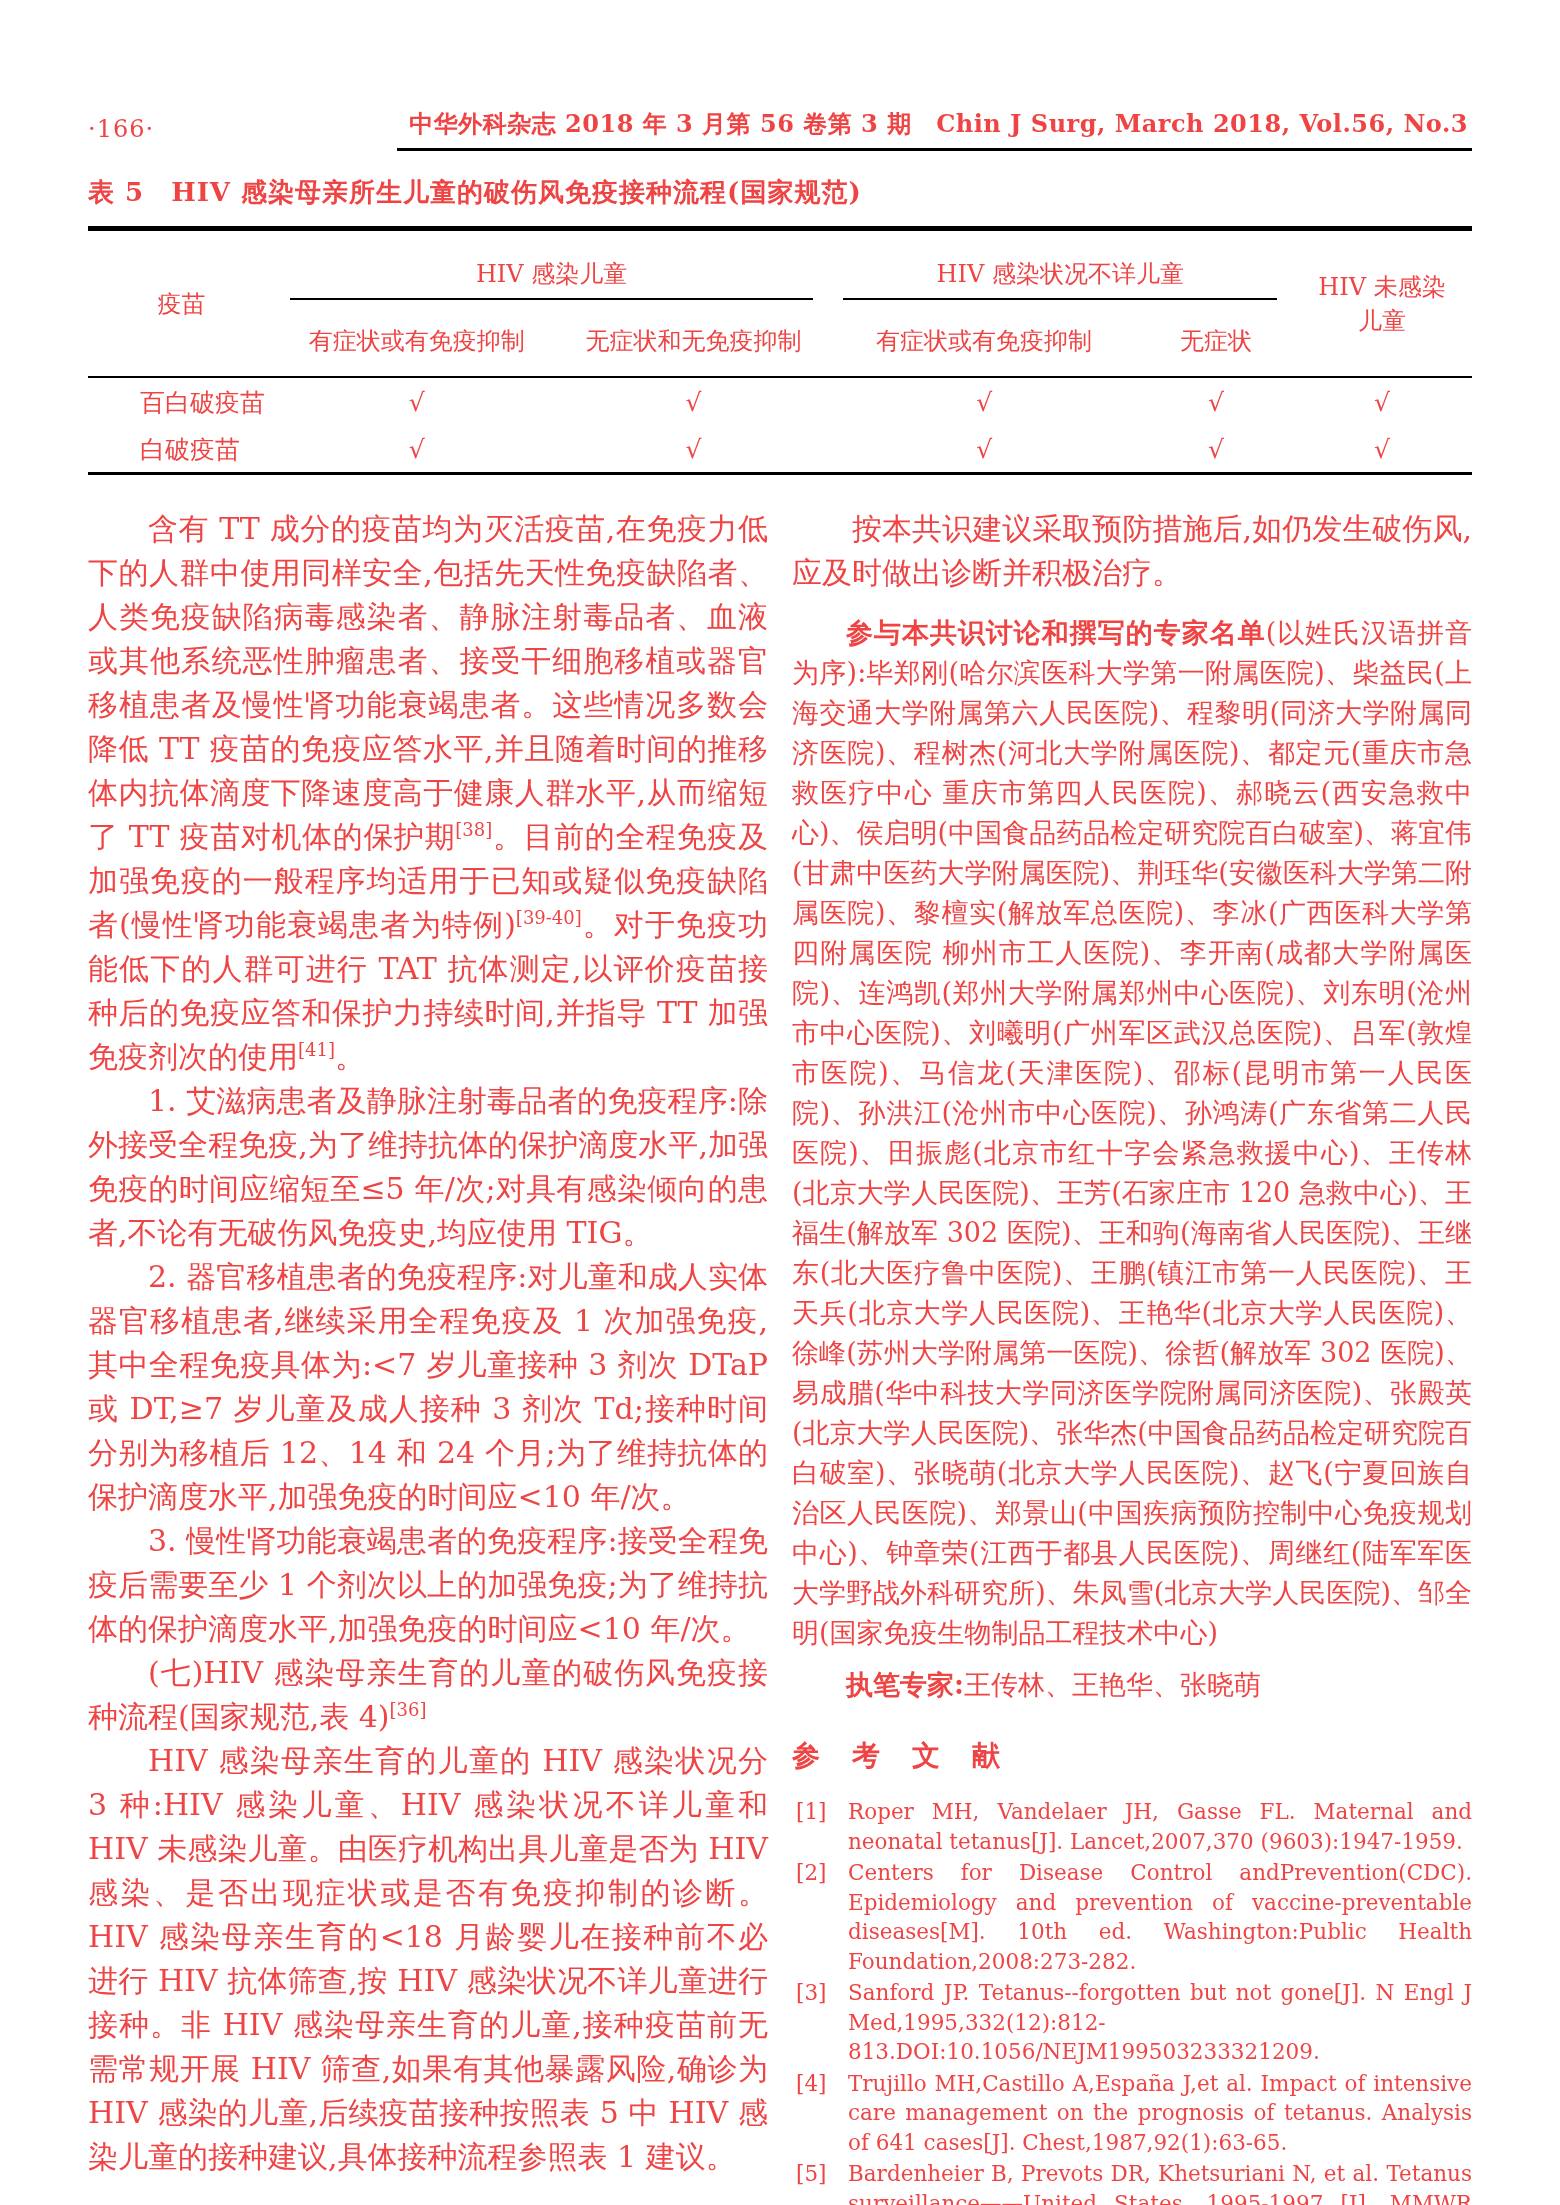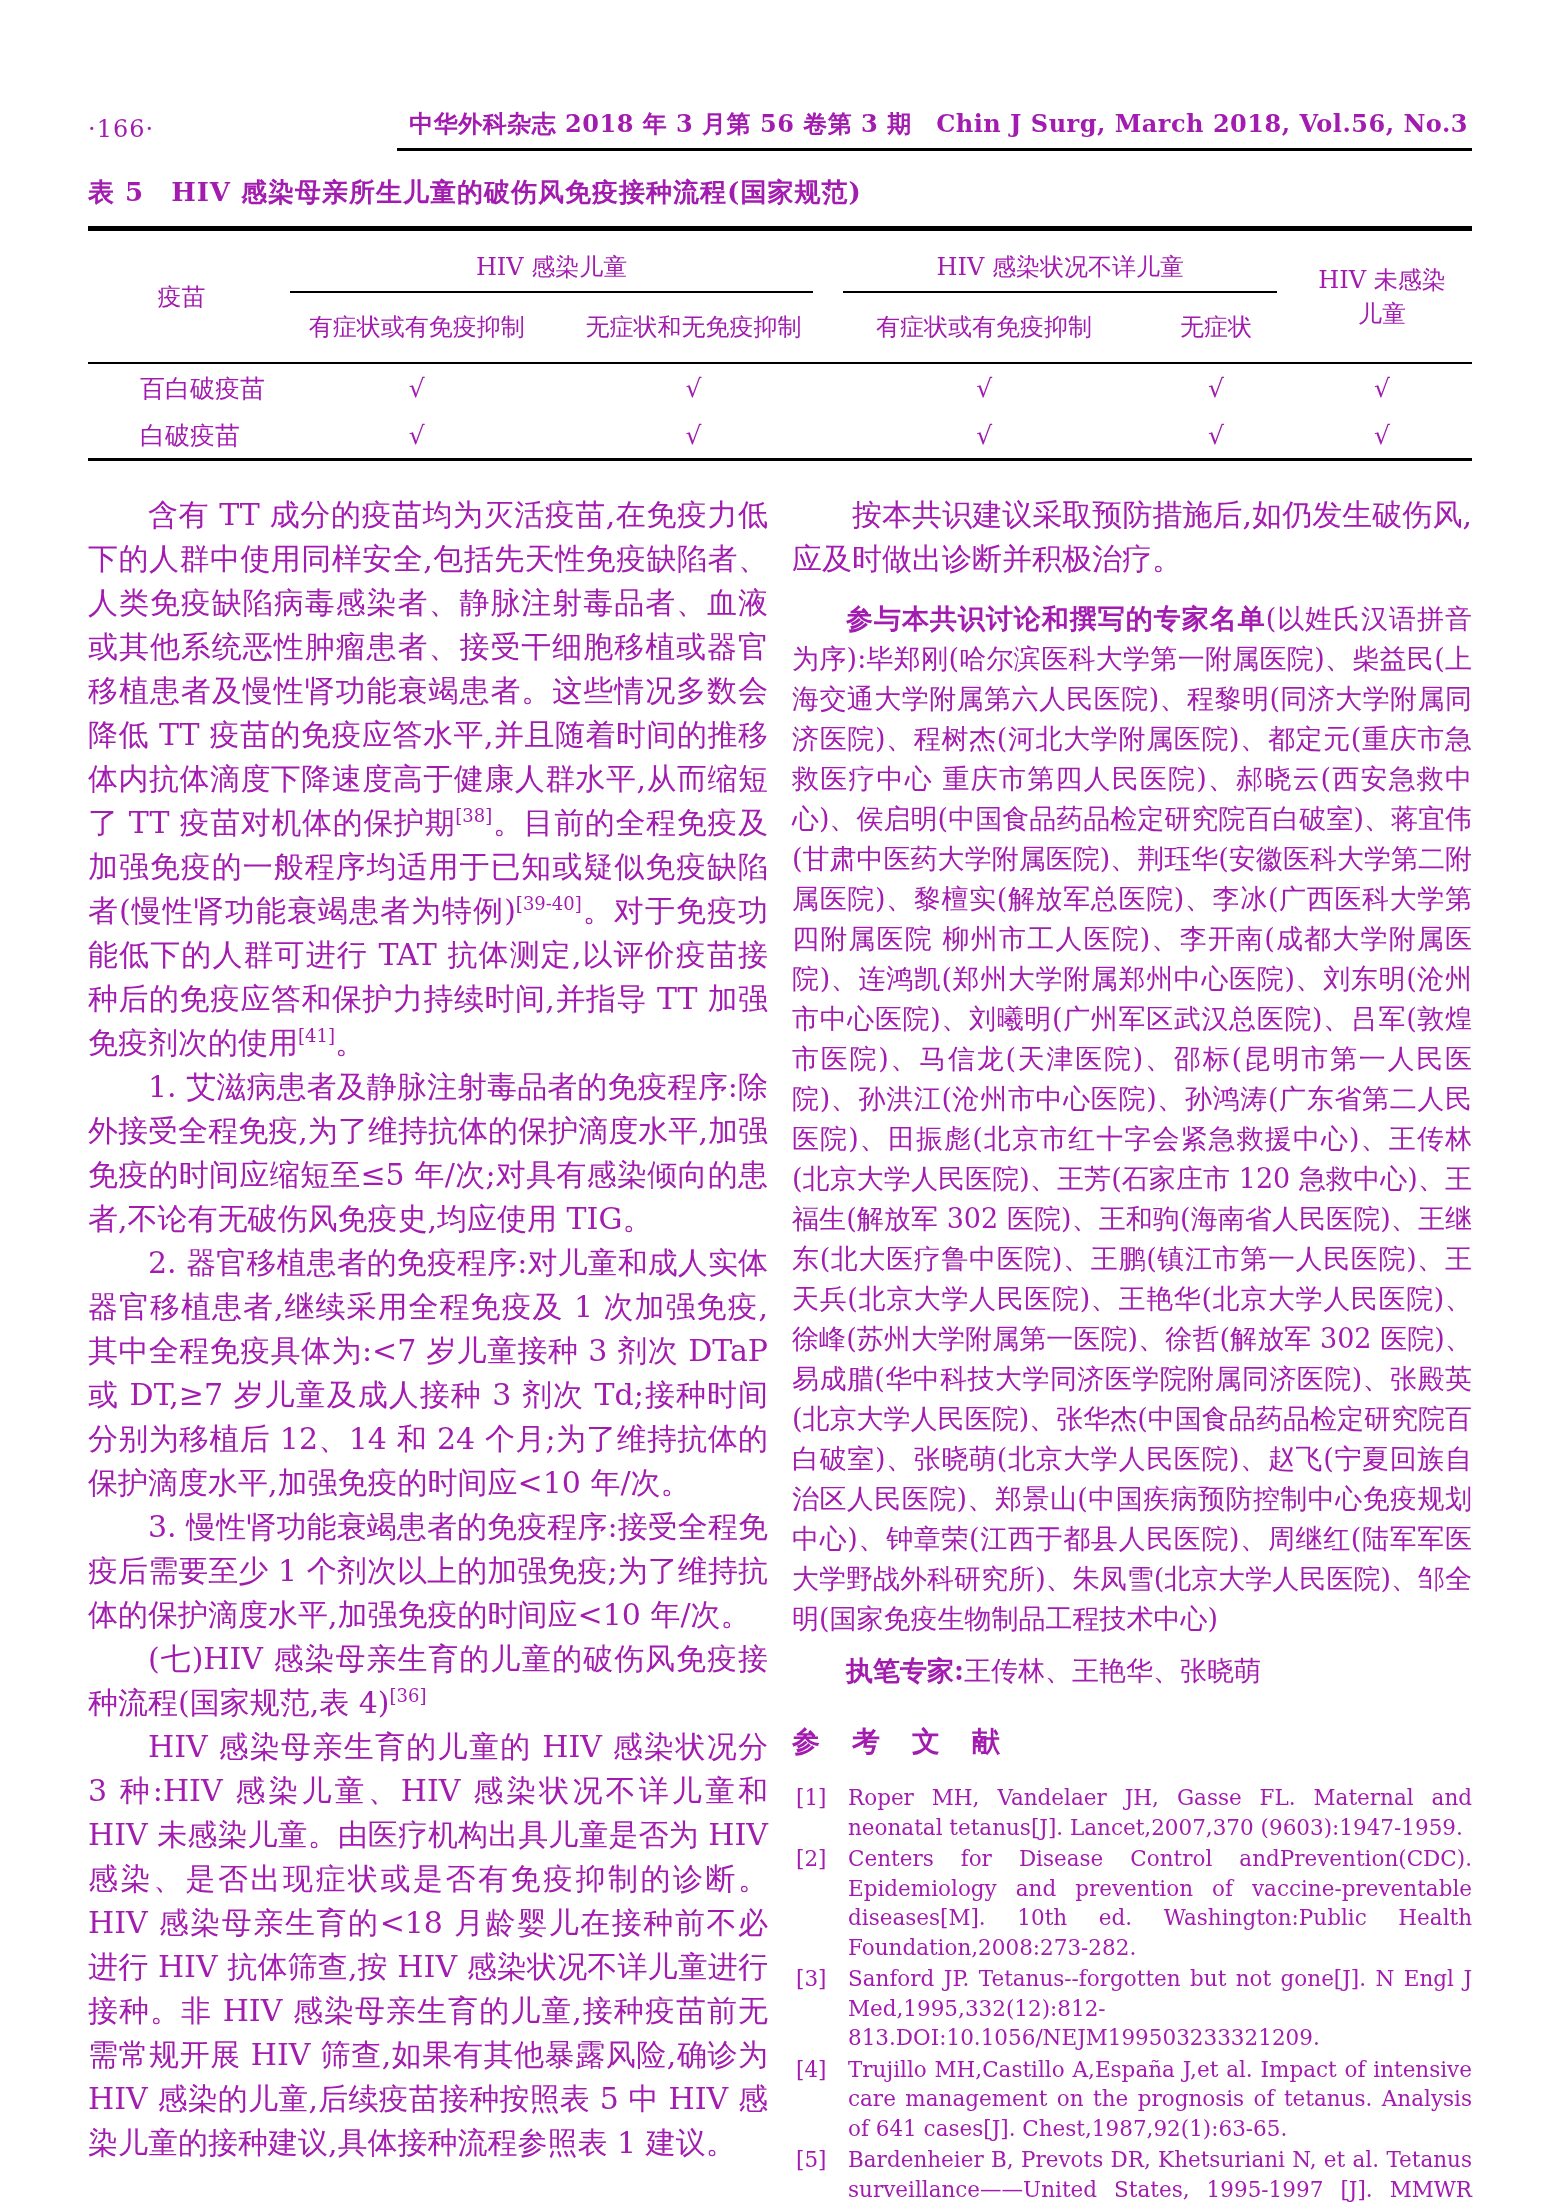--- a/index.html
+++ b/index.html
@@ -1,37 +1,37 @@
 <!DOCTYPE html>
 <html lang="zh"><head>
 <meta charset="utf-8">
 <style>
   html,body{margin:0;padding:0;background:#e8e8e8;}
   .page{
     position:relative;
     width:1560px;height:2205px;
     margin:0 auto;
     background:#ffffff;
-    color:#a21caf;
+    color:#ef4444;
     font-family:"DejaVu Serif","Liberation Serif",serif;
     box-sizing:border-box;
     padding:108px 88px 0 88px;
     overflow:hidden;
   }
   
   .header{display:flex;justify-content:space-between;align-items:flex-end;font-size:24px;}
   .page-num{padding-bottom:8px;letter-spacing:1px;}
   .journal-cite{border-bottom:3px solid #000;padding:0 4px 8px 12px;letter-spacing:.5px;font-weight:bold;}
   
   .caption{font-weight:bold;font-size:26px;margin-top:24px;letter-spacing:1px;}
   table.t5{width:100%;border-collapse:collapse;margin-top:16px;
     border-top:5px solid #000;border-bottom:3px solid #000;font-size:24px;}
   table.t5 th{font-weight:normal;}
   .vaccine-h{text-align:center;}
-  .group-inner{border-bottom:2px solid #000;padding:10px 0 8px;margin:9px 14px;text-align:center;}
+  .group-inner{border-bottom:2px solid #000;padding:10px 0 8px;margin:16px 14px;text-align:center;}
   .sub-h{padding:8px 0 19px;text-align:center;}
   .uninf-h{text-align:center;line-height:34px;}
   tbody.t5-body{border-top:2px solid #000;}
   tbody.t5-body td{padding:8px 0 6px;text-align:center;font-size:25px;}
   tbody.t5-body td.rowlabel{text-align:left;padding-left:52px;}
   
   .columns{display:flex;gap:24px;margin-top:32px;}
   .col{width:680px;}
   .body-p{margin:0;font-size:30px;line-height:44px;text-align:justify;text-indent:2em;}
   sup.ref{font-size:0.60em;vertical-align:super;line-height:0;}

